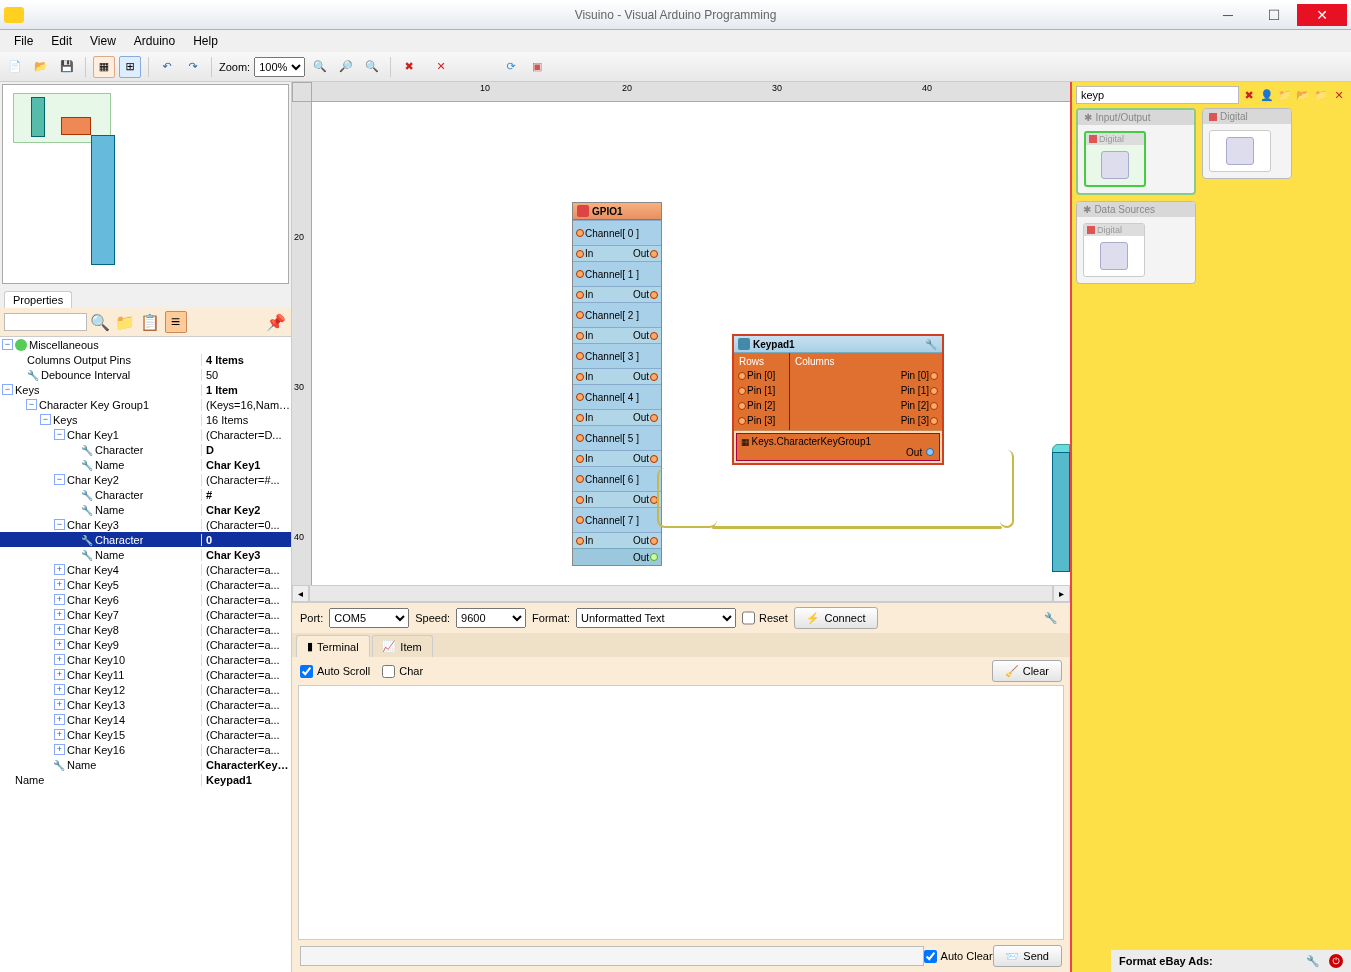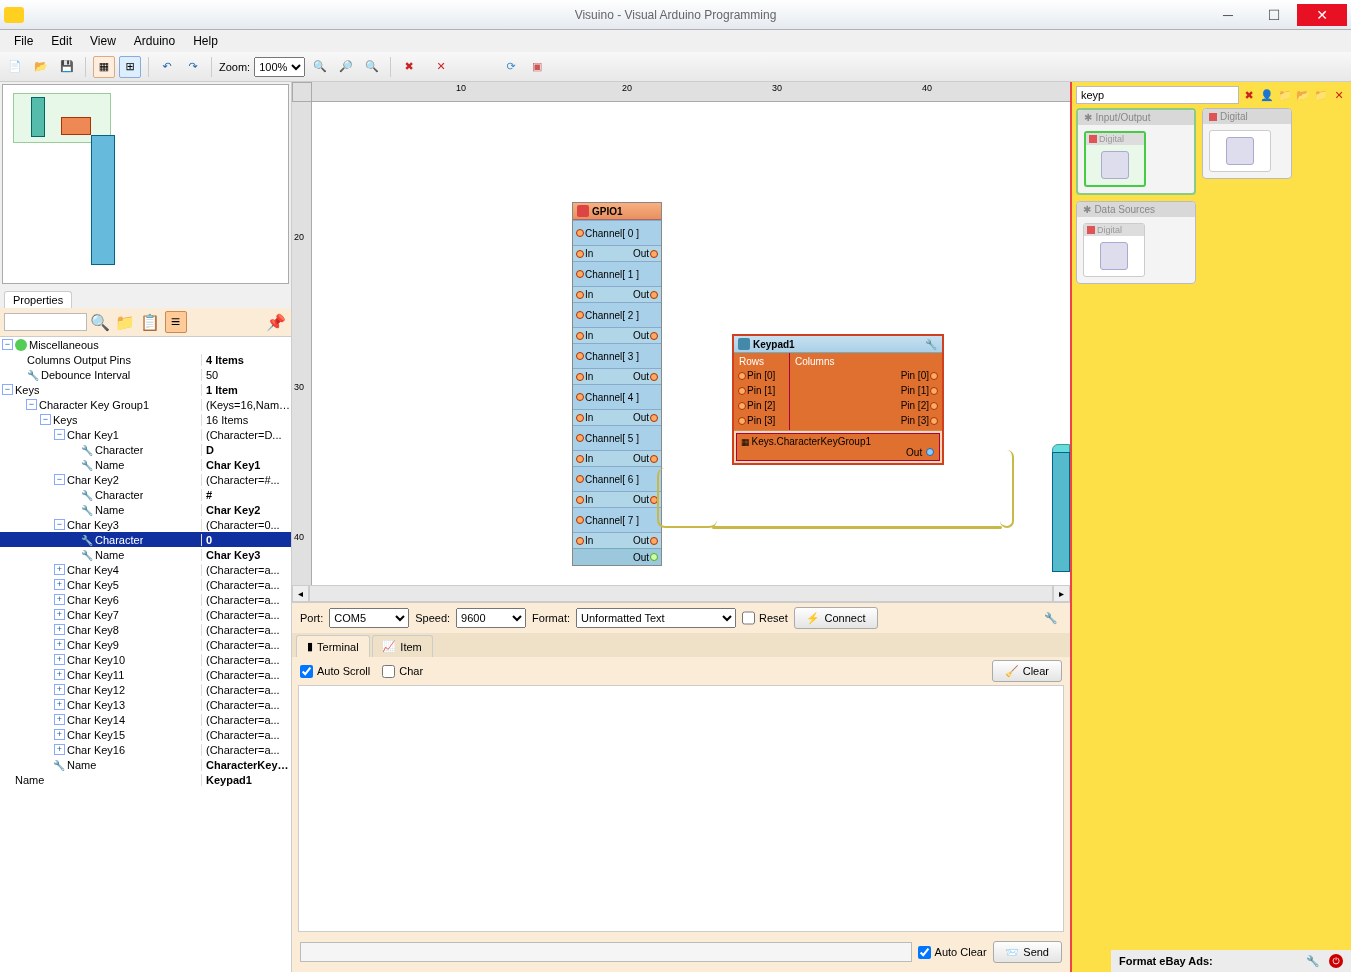--- a/index.html
+++ b/index.html
@@ -67,21 +67,21 @@
 .ard-top { position:absolute; right:0; top:342px; width:18px; height:14px; background:#6dd; border:1px solid #499; border-radius:6px 0 0 6px; }
 .wire { position:absolute; border:2px solid #c8b848; border-radius:8px; pointer-events:none; }
 .bottom-panel { height: 370px; background: #fbecd7; border-top: 1px solid #ccc; display:flex; flex-direction:column; }
 .port-bar { height: 30px; display:flex; align-items:center; padding: 0 8px; gap: 6px; font-size:11px; }
 .port-bar select, .port-bar input { height:20px; font-size:11px; }
 .connect-btn { height:22px; padding:0 12px; background:linear-gradient(#fefefe,#e4e4e4); border:1px solid #aaa; border-radius:3px; font-size:11px; cursor:pointer; display:flex;align-items:center;gap:4px; }
 .term-tabs { height:24px; display:flex; background:#efe0c8; padding:2px 4px 0; gap:2px; }
 .term-tab { padding:2px 10px; background:#fbecd7; border:1px solid #ccc; border-bottom:none; font-size:11px; border-radius:3px 3px 0 0; cursor:pointer; display:flex;align-items:center;gap:4px; }
 .term-ctrl { height:28px; padding:4px 8px; display:flex; align-items:center; gap:12px; font-size:11px; }
 .term-out { flex:1; background:#fff; border:1px solid #ccc; margin:0 6px; }
-.term-send { height:32px; padding:20px 8px; display:flex; gap:6px; align-items:center; font-size:11px; }
+.term-send { height:32px; padding:12px 8px; display:flex; gap:0; align-items:center; font-size:11px; }
 .term-send input[type=text] { flex:1; height:20px; border:1px solid #bbb; background:#f5f5f5; }
 .rightpane { width: 281px; background:#fde047; border-left:2px solid #ef4444; padding:4px; font-size:11px; }
 .search-row { display:flex; gap:2px; margin-bottom:4px; align-items:center; }
 .search-row input { flex:1; height:18px; border:1px solid #bbb; font-size:11px; padding:0 4px; }
 .rbtn { width:16px; height:16px; cursor:pointer; display:inline-flex;align-items:center;justify-content:center; }
 .group { border:1px solid #bbb; border-radius:4px; margin-bottom:6px; background:#f4f4f4; display:inline-block; vertical-align:top; }
 .group.io { border:2px solid #8c8; }
 .group-h { background:#d8d8d8; padding:2px 6px; font-size:10px; color:#888; border-radius:4px 4px 0 0; display:flex;align-items:center;gap:3px; }
 .group-body { padding:6px; display:flex; gap:6px; }
 .comp-thumb { width:62px; border:1px solid #ccc; background:#fff; border-radius:3px; cursor:grab; }
@@ -281,21 +281,21 @@
         </div>
       </div>
   </div>
 
   <div class="center">
     <div class="canvas-wrap">
       <div style="display:flex;flex-direction:column;flex:1">
         <div style="display:flex">
           <div class="ruler-c"></div>
           <div class="ruler-h">
-            <span style="left:144px">10</span>
+            <span style="left:168px">10</span>
             <span style="left:310px">20</span>
             <span style="left:460px">30</span>
             <span style="left:610px">40</span>
           </div>
         </div>
         <div style="display:flex;flex:1;overflow:hidden">
           <div class="ruler-v">
             <span style="top:130px">20</span>
             <span style="top:280px">30</span>
             <span style="top:430px">40</span>

